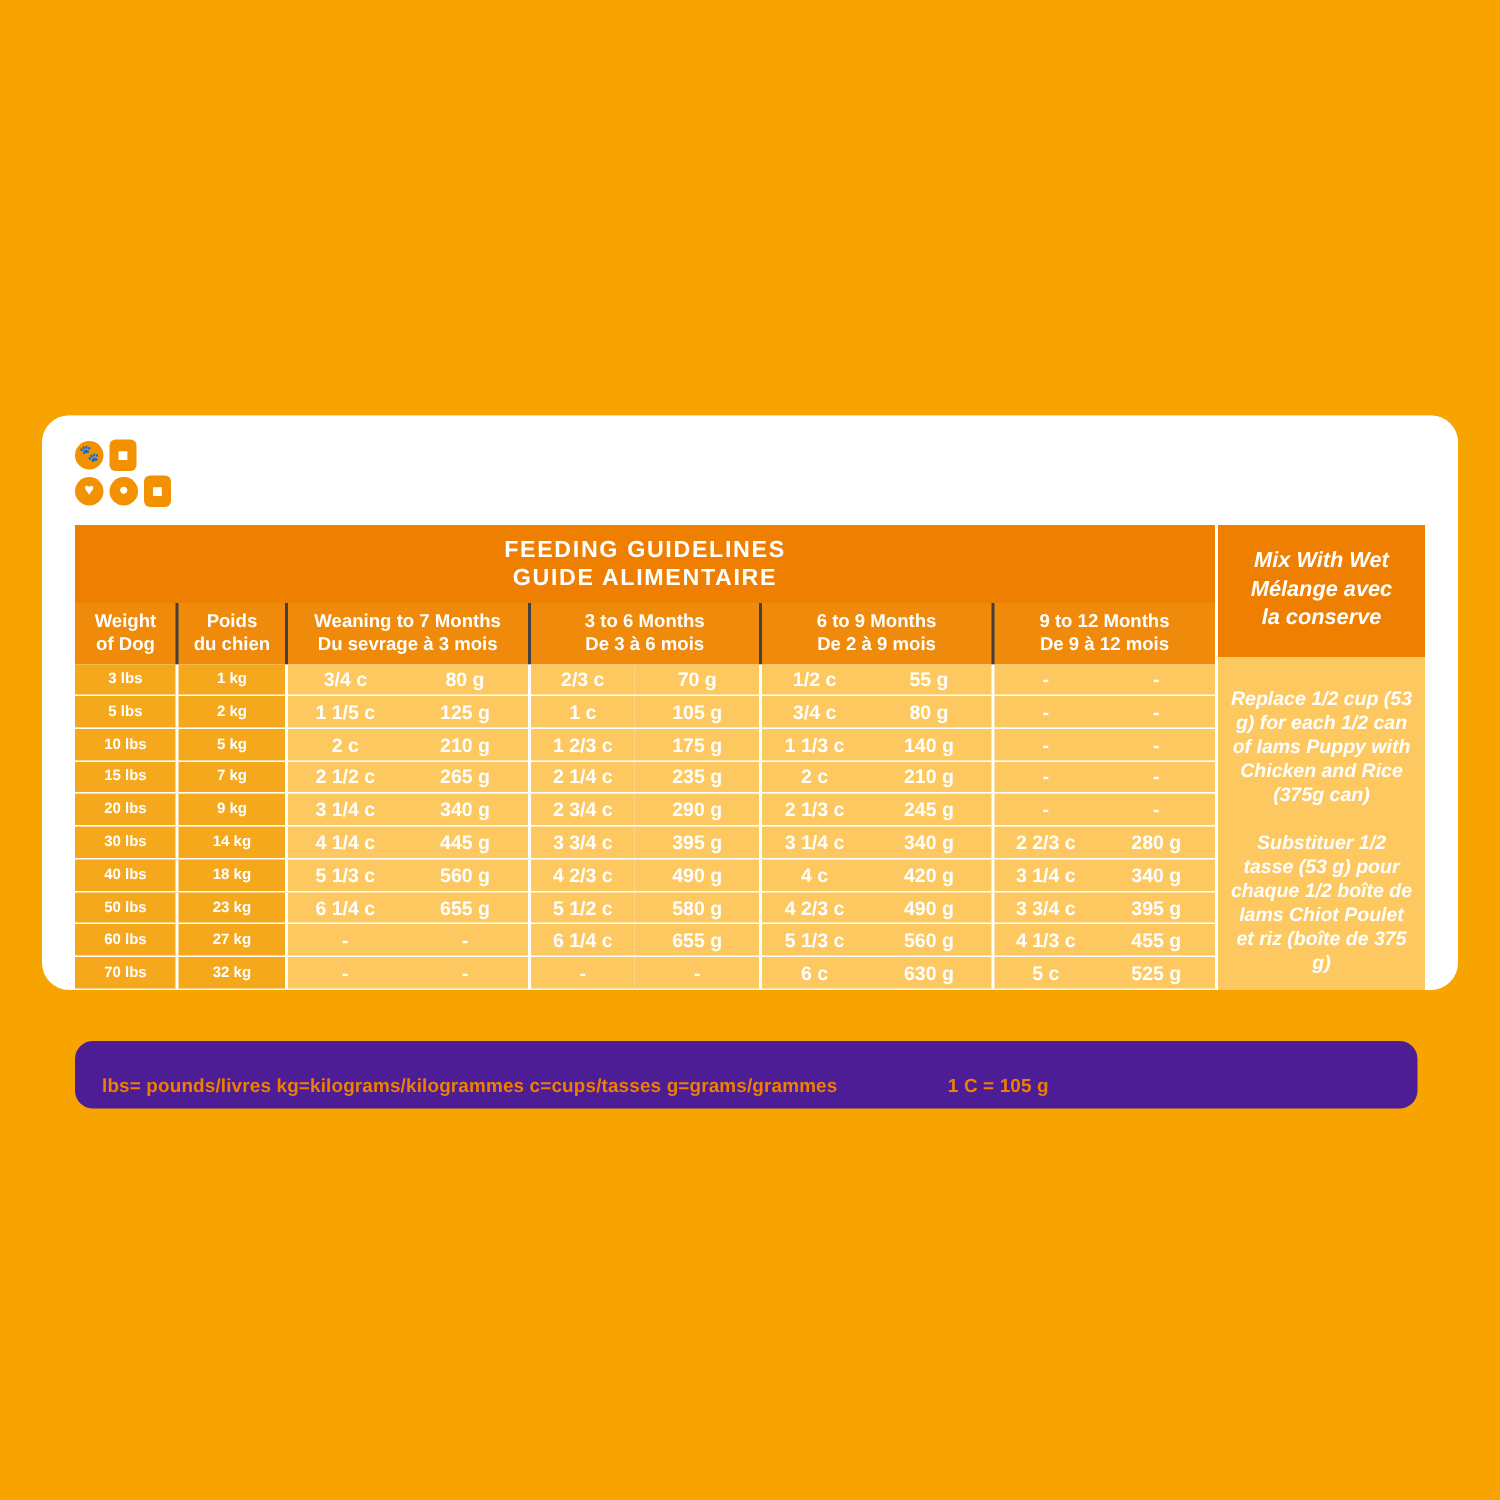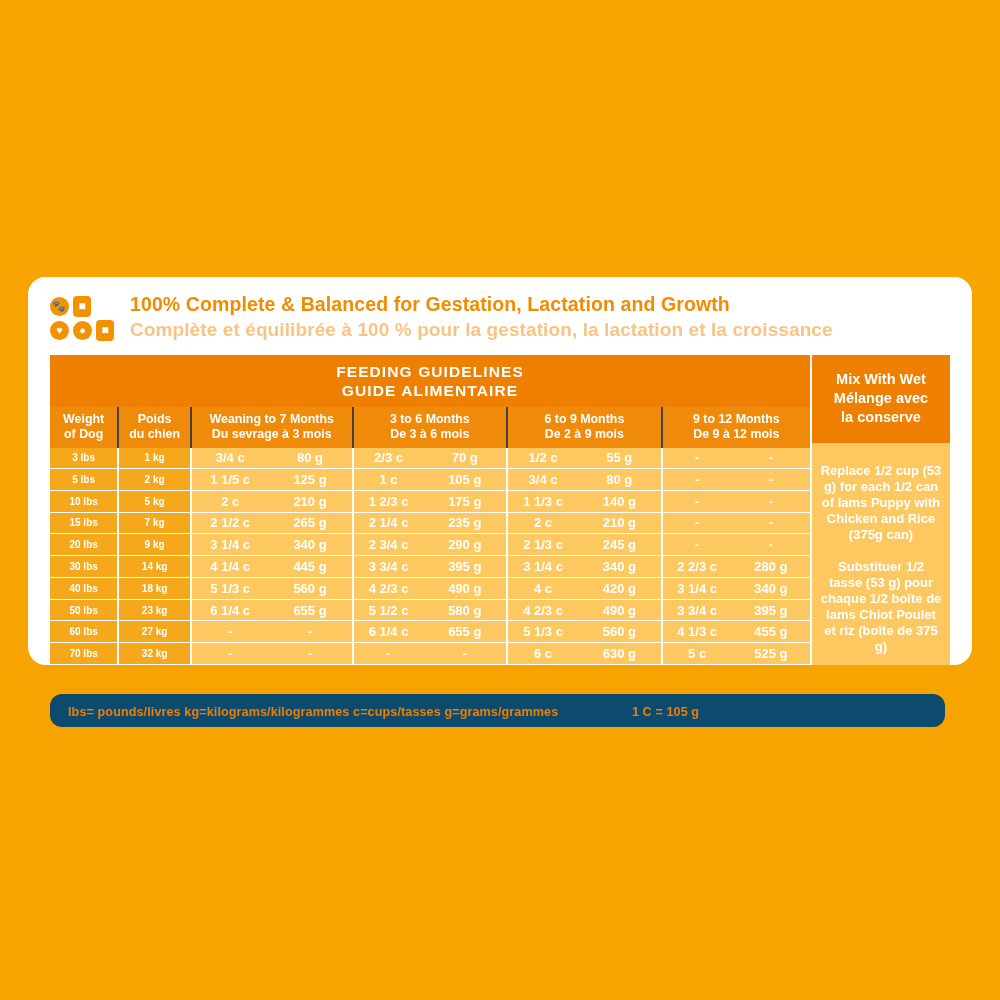--- a/index.html
+++ b/index.html
@@ -156,20 +156,21 @@
   }
   .dcell.grp-end { border-right: 2px solid #FFFFFF; }
   .dcell.last { border-right: none; }
 
   .mix {
     flex: 1;
     margin-left: 2px;
     background: #701a75;
     color: #FFFFFF;
     text-align: center;
+    font-style: italic;
   }
   .mix-title {
     background: #EE7F00;
     font-size: 14.5px;
     font-weight: bold;
     line-height: 19px;
     padding: 15px 6px 16px 6px;
   }
   .mix-body {
     background: #FDC860;
@@ -181,26 +182,26 @@
   }
   .mix-body .para2 { margin-top: 16px; }
 
   
   .footnote {
     position: absolute;
     left: 50px;
     top: 694px;
     width: 895px;
     box-sizing: border-box;
-    background: #0c4a6e;
+    background: #4c1d95;
     border-radius: 12px;
     color: #EE7F00;
     font-size: 12.6px;
     font-weight: bold;
-    padding: 11px 0 8px 18px;
+    padding: 23px 0 8px 18px;
     letter-spacing: 0.1px;
   }
   .footnote .cup {
     display: inline-block;
     margin-left: 70px;
   }
 </style>
 </head>
 <body>
 
@@ -221,24 +222,20 @@
             <span class="glyph">♥</span>
           </span>
         <span class="icon-badge">
             <span class="glyph">●</span>
           </span>
         <span class="icon-badge sq">
             <span class="glyph">■</span>
           </span>
       </div>
     </div>
-    <div class="header-text">
-      <div class="header-line1">100% Complete &amp; Balanced for Gestation, Lactation and Growth</div>
-      <div class="header-line2">Complète et équilibrée à 100 % pour la gestation, la lactation et la croissance</div>
-    </div>
   </div>
 
   <div class="table-wrap">
 
     <table class="main-table">
       <colgroup>
         <col style="width:72px">
         <col style="width:78px">
         <col style="width:85px">
           <col style="width:92px">

